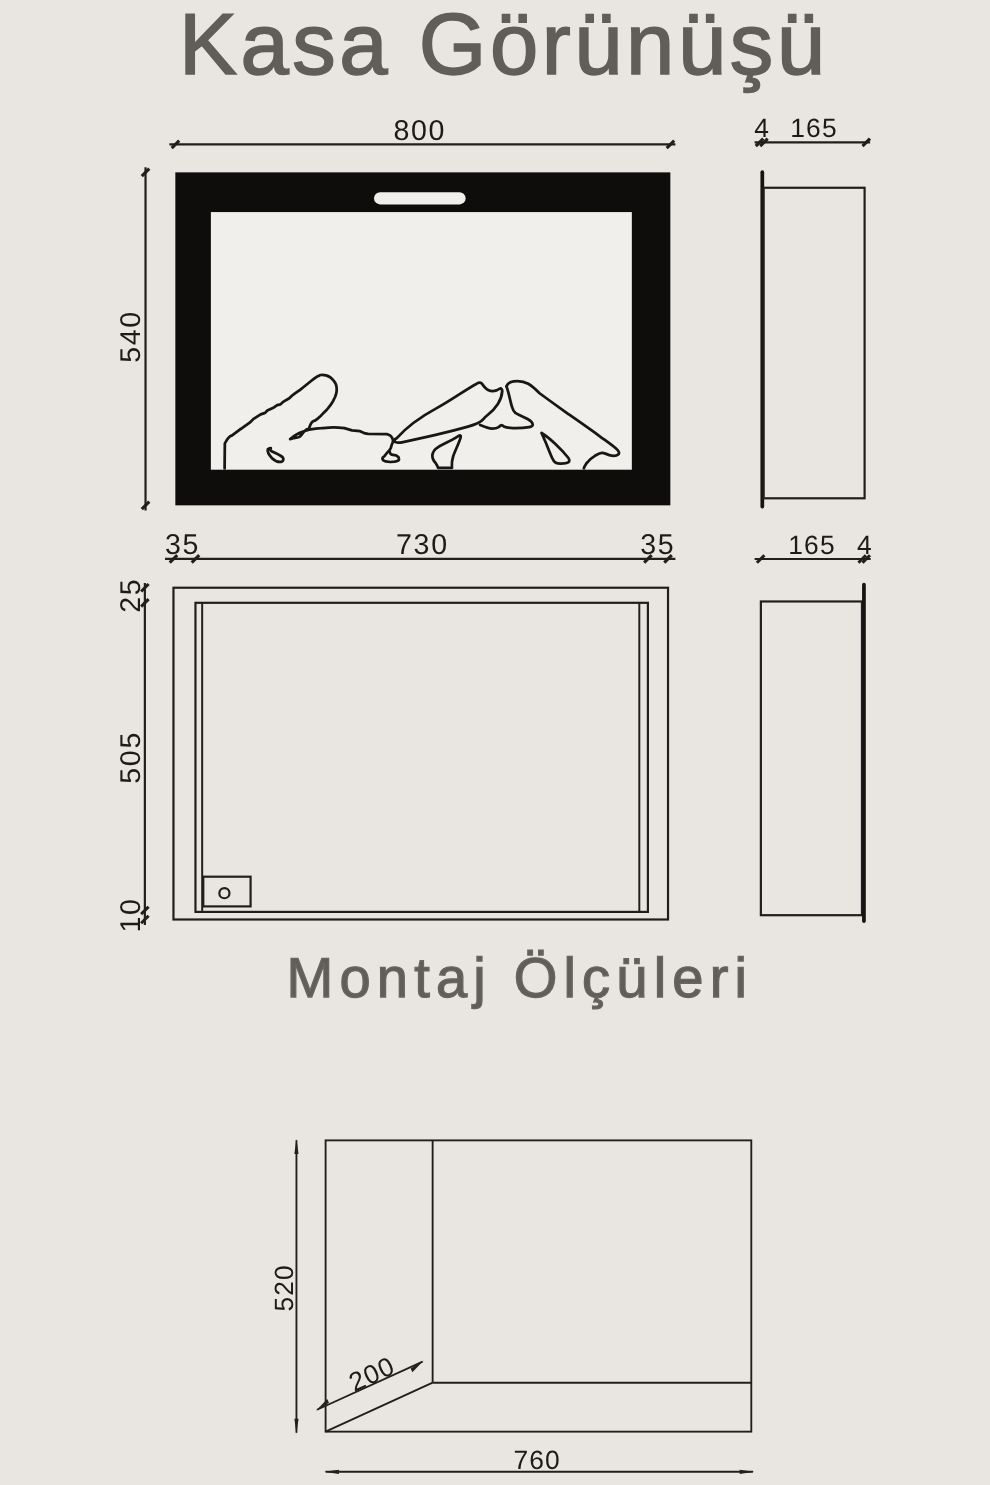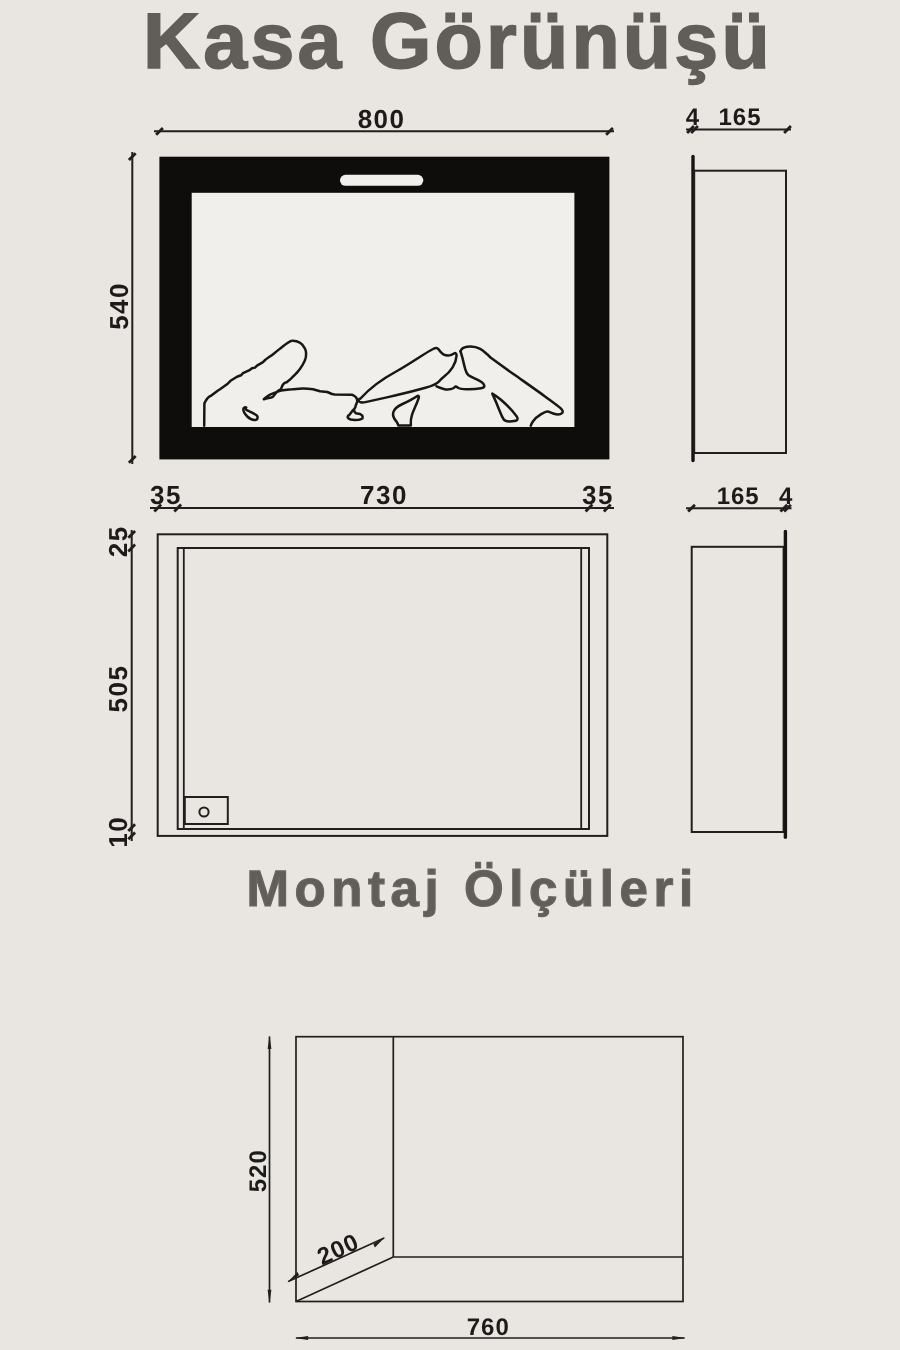--- a/index.html
+++ b/index.html
@@ -1,17 +1,17 @@
 <!DOCTYPE html>
 <html><head>
 <meta charset="utf-8">
 <style>
   html,body{margin:0;padding:0;} *{-webkit-font-smoothing:antialiased;text-rendering:geometricPrecision;}
   body{width:900px;height:1350px;background:#e9e6e2;font-family:"Liberation Sans",sans-serif;overflow:hidden;}
-  .wrap{position:relative;width:788px;height:1350px;font-weight:bold;}
+  .wrap{position:relative;width:788px;height:1350px;}
   svg{position:absolute;left:0;top:0;}
   .dimtxt{font-family:"Liberation Sans",sans-serif;font-size:26px;fill:#1d1b19;letter-spacing:1.5px;}
   .dimtxt2{font-family:"Liberation Sans",sans-serif;font-size:24px;fill:#1d1b19;letter-spacing:1px;}
   .title{font-family:"Liberation Sans",sans-serif;fill:#615e5a;}
 </style>
 </head>
 <body>
 <div class="wrap">
 <svg width="900" height="1350" viewBox="0 0 900 1350">
   <rect x="0" y="0" width="900" height="1350" fill="#e9e6e2"></rect>

